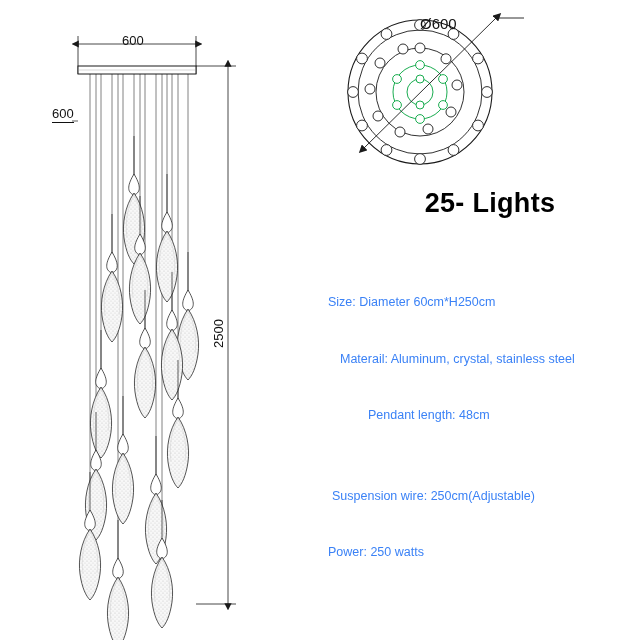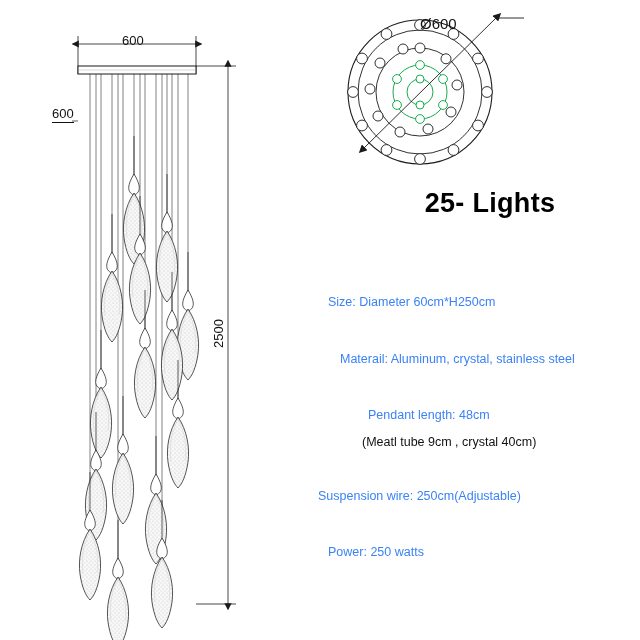--- a/index.html
+++ b/index.html
@@ -229,18 +229,17 @@
       <line x1="196" y1="18" x2="224" y2="18" stroke="#1a1a1a" stroke-width="0.9"></line>
     </svg>
 
     <div class="diam-label" style="left:120px; top:15px;">Ø600</div>
 
     <div id="title-lights">25- Lights</div>
 
     <div class="spec-line" style="left:28px; top:295px;">Size: Diameter 60cm*H250cm</div>
     <div class="spec-line" style="left:28px; top:352px;margin-left:12px;">Materail: Aluminum, crystal, stainless steel</div>
     <div class="spec-line" style="left:28px; top:408px;margin-left:40px;">Pendant length: 48cm</div>
-    <div class="spec-sub" style="left:62px; top:435px;">(Meatl tube 9cm  , crystal 40cm)</div>
-    <div class="spec-line" style="left:18px; top:489px;">Suspension wire: 250cm(Adjustable)</div>
+    <div class="spec-line" style="left:32px; top:489px;">Suspension wire: 250cm(Adjustable)</div>
     <div class="spec-line" style="left:28px; top:545px;">Power: 250 watts</div>
   </div>
 
 </div>
 
 </body></html>

